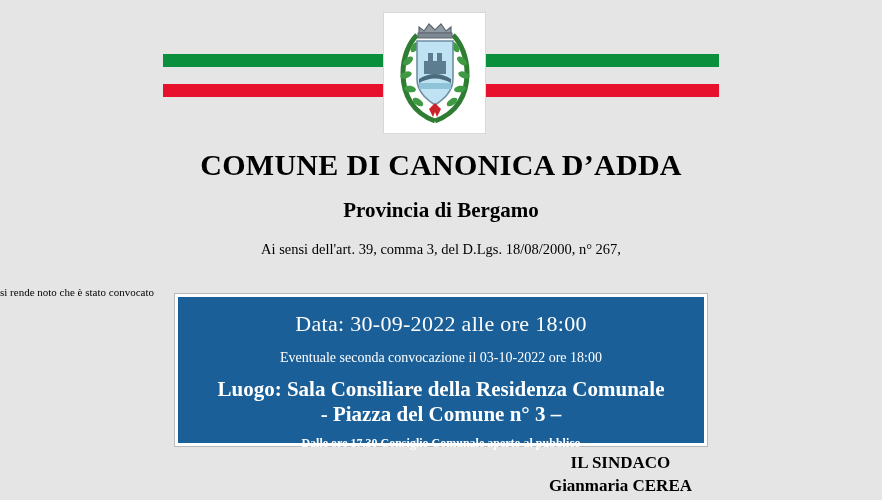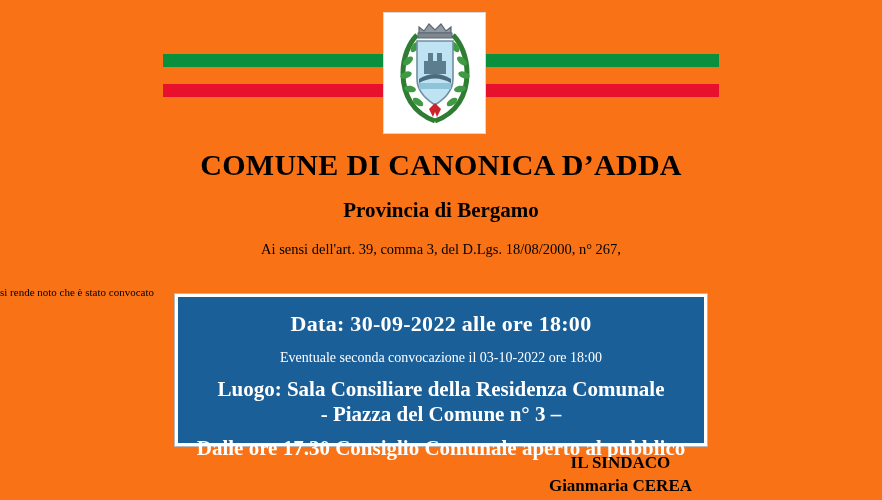--- a/index.html
+++ b/index.html
@@ -10,21 +10,21 @@
     width: 882px;
     height: 500px;
     background: #ffffff;
     font-family: "Liberation Serif", serif;
     overflow: hidden;
   }
   .page {
     position: relative;
     width: 882px;
     height: 500px;
-    background: #f97316;
+    background: #e5e5e5;
   }
 
   
   .banner {
     position: relative;
     width: 882px;
     height: 140px;
   }
   .bar {
     position: absolute;
@@ -109,41 +109,41 @@
     background: #1a5f97;
     border: 3px solid #ffffff;
     box-shadow: 0 0 0 1px #b9b9b9;
     box-sizing: border-box;
     color: #ffffff;
     text-align: center;
     padding-top: 14px;
   }
   .info-date {
     font-family: "Liberation Serif", serif;
-    font-weight: bold;
+    font-weight: normal;
     font-size: 22px;
     letter-spacing: 0.3px;
   }
   .info-second {
     font-family: "Liberation Serif", serif;
     font-size: 14px;
     margin-top: 13px;
   }
   .info-place {
     font-family: "Liberation Serif", serif;
     font-weight: bold;
     font-size: 21px;
     margin-top: 11px;
     line-height: 1.18;
     padding: 0 10px;
   }
   .info-open {
     font-family: "Liberation Serif", serif;
     font-weight: bold;
-    font-size: 21px;
+    font-size: 12px;
     margin-top: 9px;
   }
 
   
   .signature {
     position: absolute;
     right: 190px;
     top: 452px;
     text-align: center;
     font-family: "Liberation Serif", serif;

